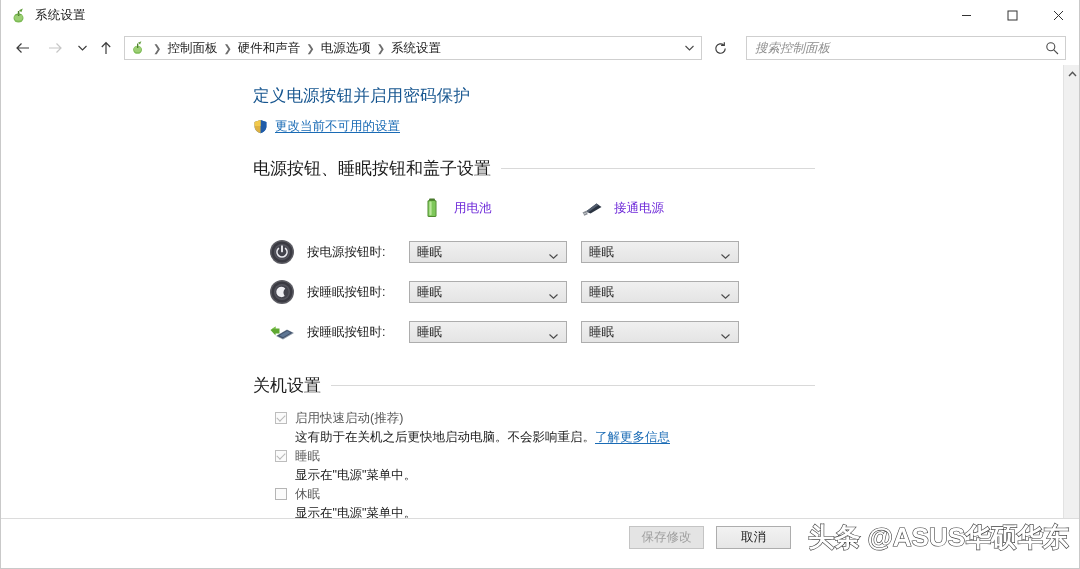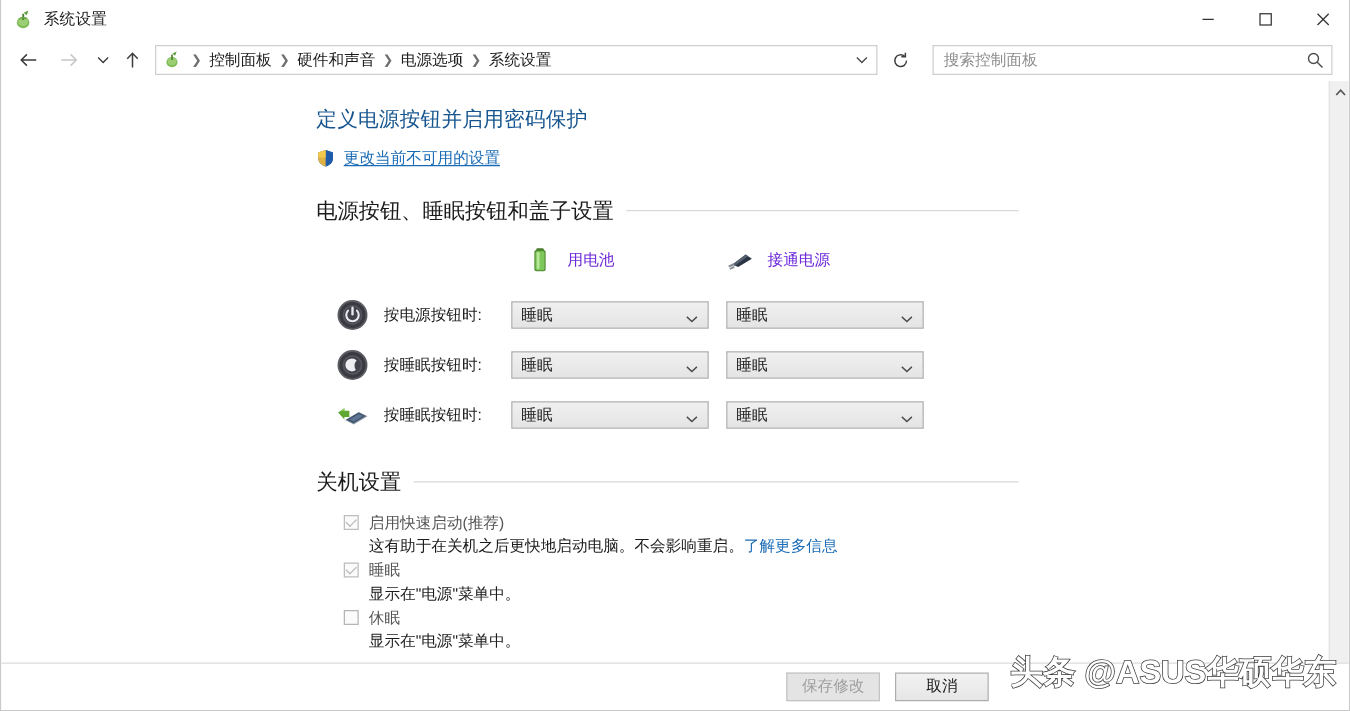--- a/index.html
+++ b/index.html
@@ -97,20 +97,21 @@
   .searchbox {
     margin-left: 14px;
     width: 320px; height: 24px;
     border: 1px solid #cfcfcf; background: #fff;
     display: flex; align-items: center;
     position: relative;
   }
   .search-ph {
     margin-left: 8px; font-size: 12.5px; color: #8d8d8d;
     white-space: nowrap;
+    font-style: italic;
   }
   .search-icon {
     position: absolute; right: 6px; top: 4px;
     color: #4b4b4b;
   }
 
   
   .content {
     position: absolute; top: 65px; left: 0;
     width: 1080px; height: 466px;
@@ -227,26 +228,26 @@
   .chk-label {
     margin-left: 8px; font-size: 12.5px; color: #555555;
     white-space: nowrap;
   }
   .chk-desc {
     margin-left: 20px; margin-top: 2px;
     font-size: 12.5px; color: #1b1b1b;
     white-space: nowrap;
   }
   .chk-desc .inline-link {
-    color: #1a6bb5; text-underline-offset: 2px;
+    color: #1a6bb5; text-decoration: underline; text-underline-offset: 2px;
   }
 
   
   .footer {
-    position: absolute; bottom: 0; left: 0;
+    position: absolute; bottom: 12px; left: 0;
     width: 1080px; height: 38px;
     background: #ffffff;
     border-top: 1px solid #dcdcdc;
     display: flex; align-items: center; justify-content: flex-end;
   }
   .btn {
     height: 23px; min-width: 75px;
     border: 1px solid #adadad;
     background: linear-gradient(#f2f2f2, #e6e6e6);
     font-size: 12.5px; color: #1b1b1b;

